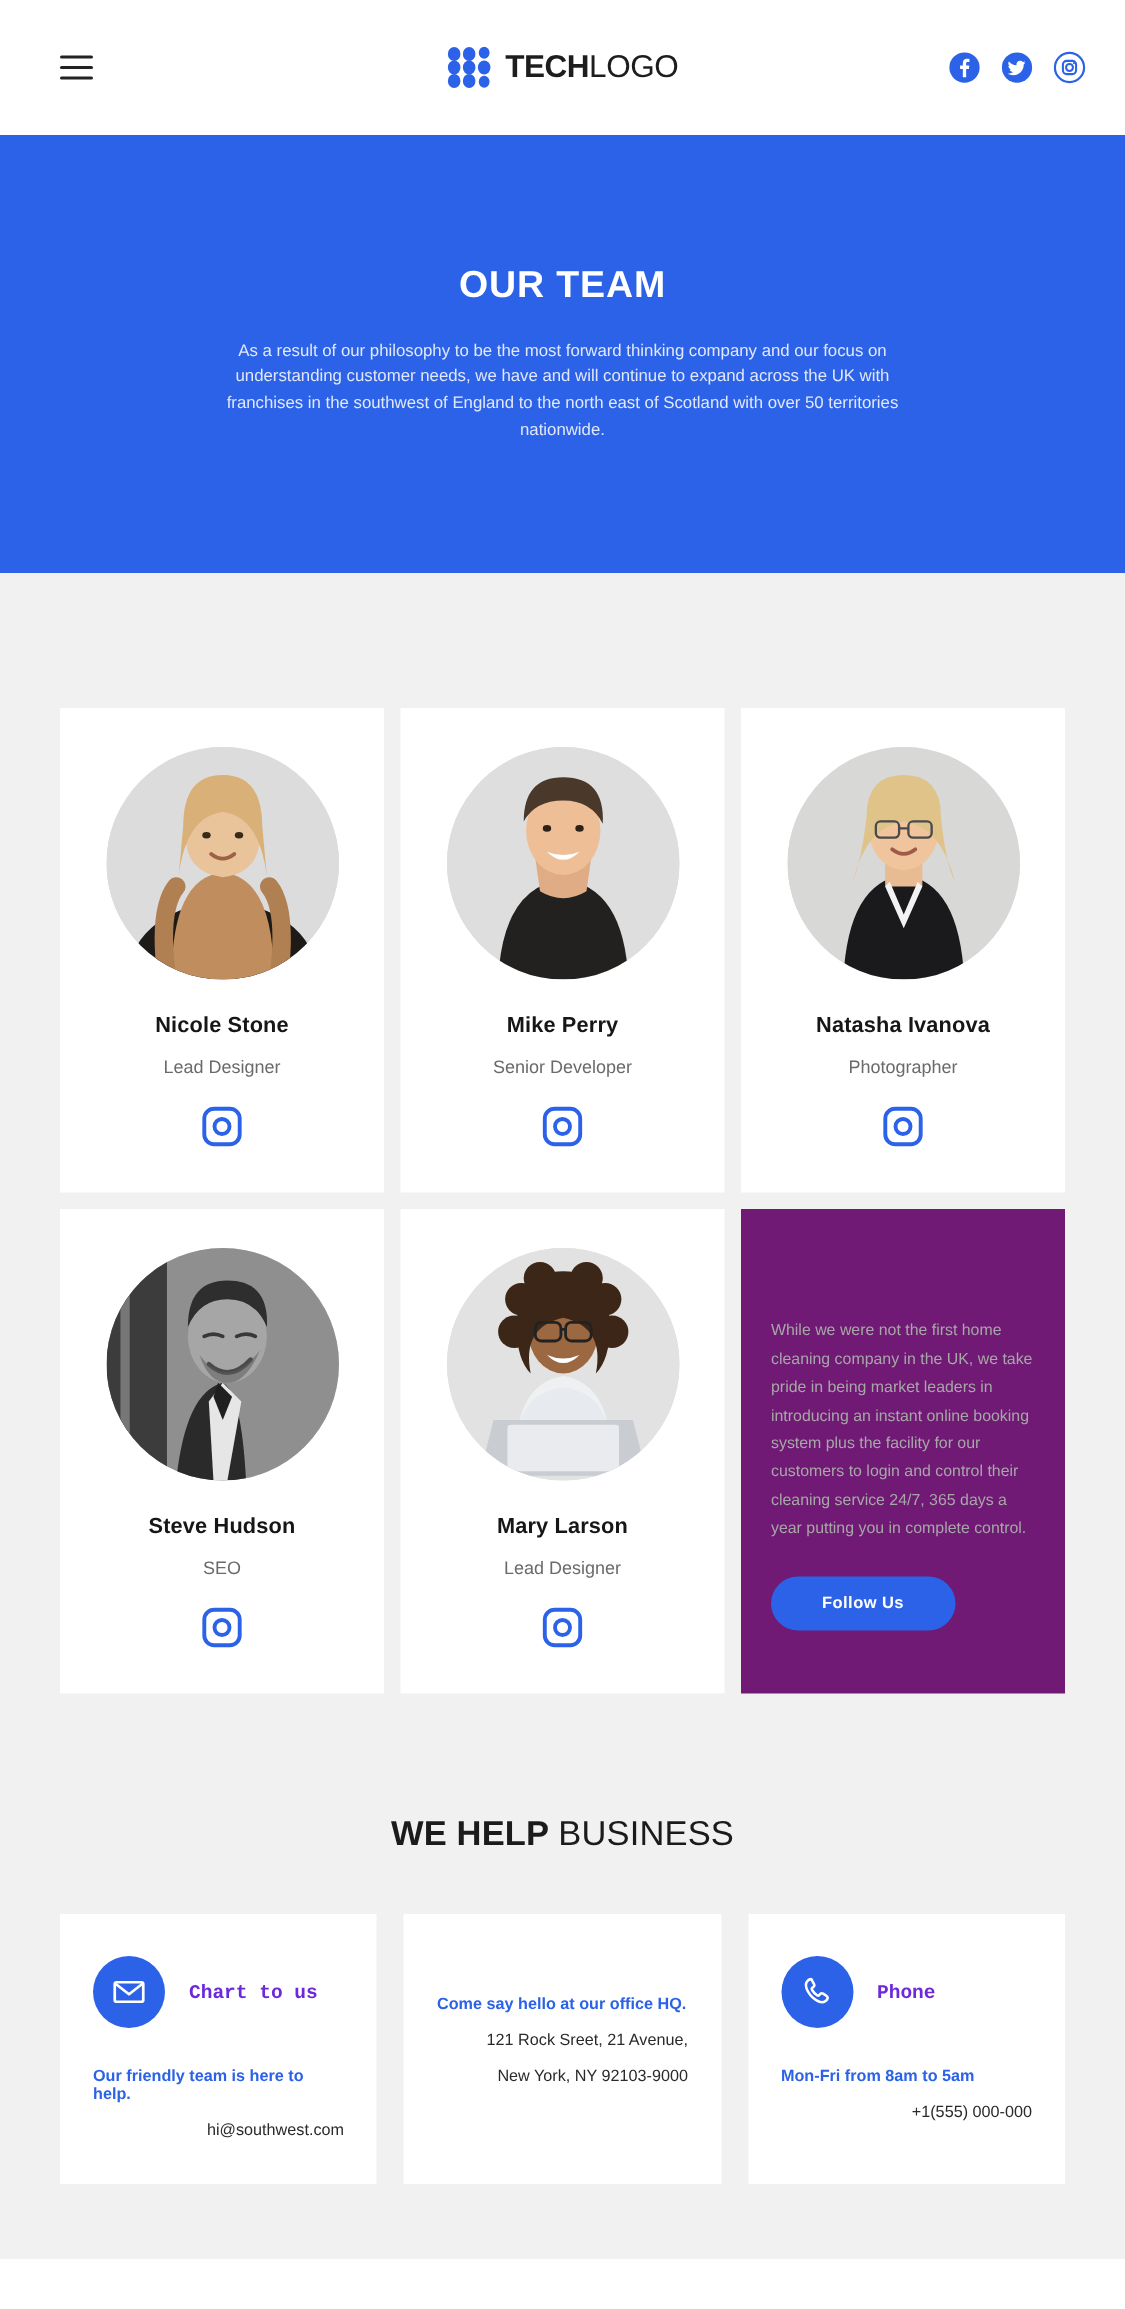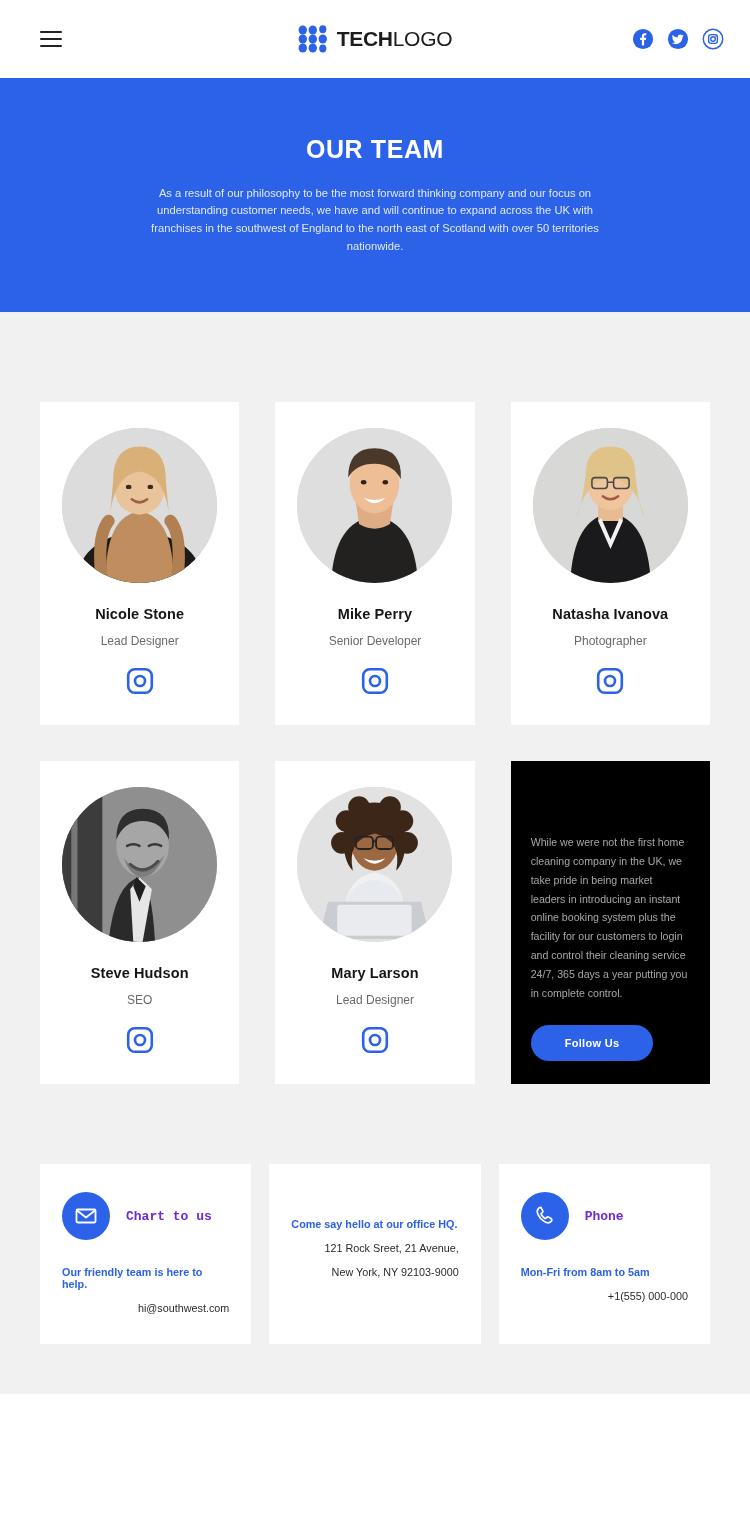--- a/index.html
+++ b/index.html
@@ -6,21 +6,21 @@
   html, body {
     width: 750px;
     background: #ffffff;
     font-family: "Liberation Sans", sans-serif;
     -webkit-font-smoothing: antialiased;
   }
   .page { width: 750px; position: relative; overflow: hidden; }
 
   
   .header {
-    height: 78px;
+    height: 90px;
     background: #ffffff;
     display: flex;
     align-items: center;
     padding: 0 26px 0 40px;
     position: relative;
   }
   .burger {
     width: 22px; height: 16px;
     display: flex; flex-direction: column; justify-content: space-between;
     cursor: pointer;
@@ -42,21 +42,21 @@
   }
   .logo-text .b { font-weight: 700; }
   .logo-text .l { font-weight: 300; }
 
   .socials { margin-left: auto; display: flex; align-items: center; gap: 13px; }
   .soc { width: 22px; height: 22px; display: block; }
 
   
   .hero {
     background: #2b62e8;
-    height: 234px;
+    height: 292px;
     display: flex; flex-direction: column;
     align-items: center; justify-content: center;
     padding: 0 120px;
   }
   .hero h1 {
     color: #ffffff;
     font-size: 25px;
     font-weight: 700;
     letter-spacing: 0.6px;
     margin-bottom: 21px;
@@ -86,21 +86,21 @@
     color: #585858;
     line-height: 1.62;
     max-width: 370px;
     margin: 0 auto;
   }
 
   
   .team-grid {
     display: grid;
     grid-template-columns: repeat(3, 1fr);
-    gap: 36px;
+    gap: 11px;
     margin-top: 42px;
   }
   .card {
     background: #ffffff;
     display: flex; flex-direction: column;
     align-items: center;
     padding: 26px 14px 30px;
     min-height: 298px;
   }
   .avatar {
@@ -120,21 +120,21 @@
   }
   .member-role {
     margin-top: 12px;
     font-size: 12px;
     color: #6a6a6a;
   }
   .ig-btn { margin-top: 19px; width: 28px; height: 28px; display: block; cursor: pointer; }
 
   
   .text-card {
-    background: #000000;
+    background: #701a75;
     padding: 72px 20px 13px;
     display: flex; flex-direction: column;
     align-items: flex-start;
   }
   .text-card p {
     font-size: 10.6px;
     line-height: 1.78;
     color: #a7a7a7;
   }
   .follow-btn {
@@ -370,20 +370,21 @@
       </div>
 
       <div class="text-card">
         <p>While we were not the first home cleaning company in the UK, we take pride in being market leaders in introducing an instant online booking system plus the facility for our customers to login and control their cleaning service 24/7, 365 days a year putting you in complete control.</p>
         <button class="follow-btn">Follow Us</button>
       </div>
 
     </div>
 
     <div class="sec-head help-head">
+      <h2><span class="bold">WE HELP</span> <span class="light">BUSINESS</span></h2>
     </div>
 
     <div class="contact-grid">
 
       <div class="contact-card">
         <div class="cc-top">
           <div class="cc-icon">
             <svg width="24" height="24" viewBox="0 0 24 24">
               <rect x="2.5" y="5.5" width="19" height="13" rx="1.2" fill="none" stroke="#fff" stroke-width="1.8"></rect>
               <path d="M3 6.5 L12 13.5 L21 6.5" fill="none" stroke="#fff" stroke-width="1.8" stroke-linejoin="round"></path>

